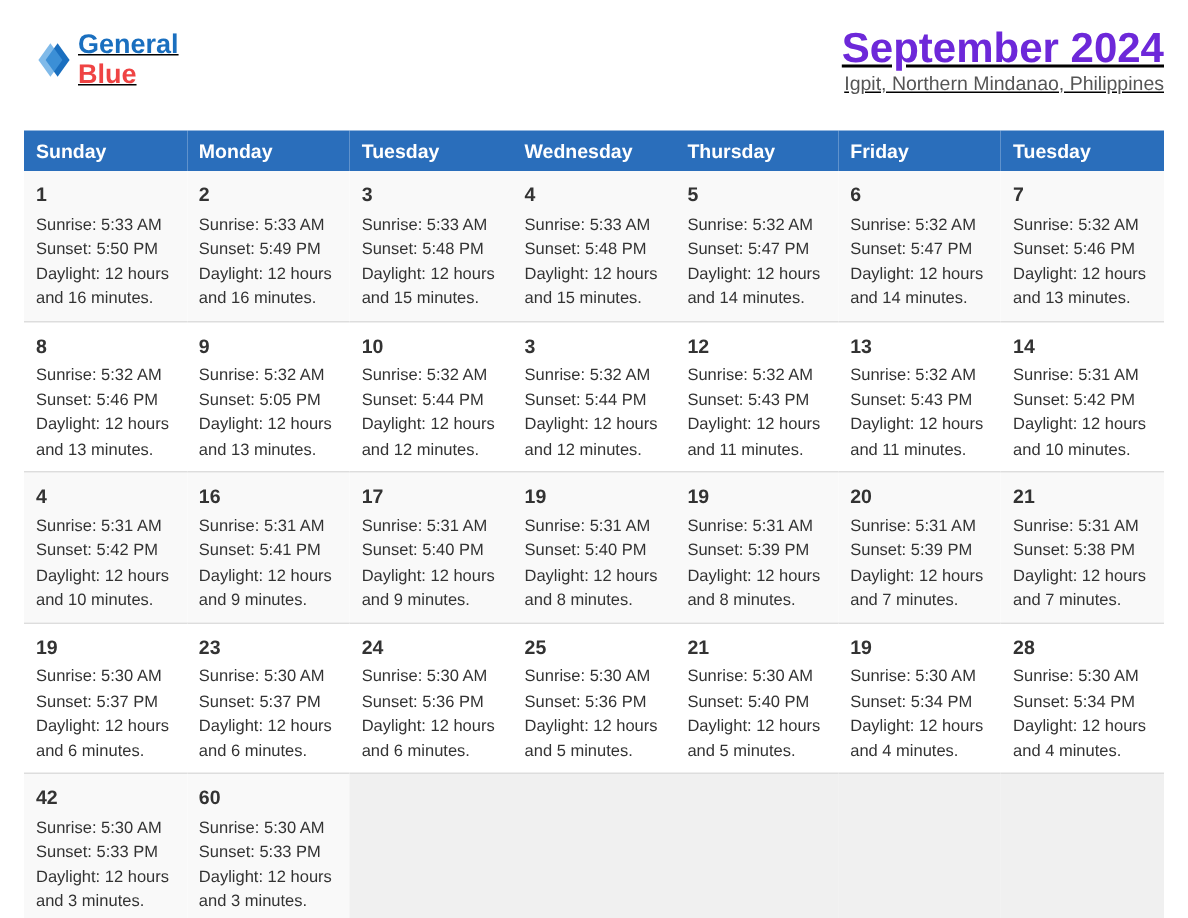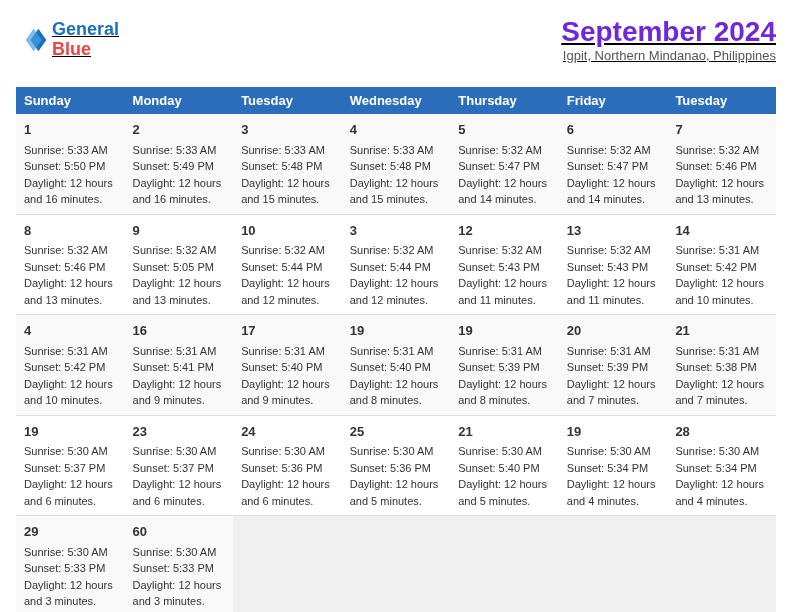--- a/index.html
+++ b/index.html
@@ -150,21 +150,21 @@
       <tr>
         <td><span class="day-num">19</span><span>Sunrise: 5:30 AM</span><br><span>Sunset: 5:37 PM</span><br><span>Daylight: 12 hours and 6 minutes.</span></td>
         <td><span class="day-num">23</span><span>Sunrise: 5:30 AM</span><br><span>Sunset: 5:37 PM</span><br><span>Daylight: 12 hours and 6 minutes.</span></td>
         <td><span class="day-num">24</span><span>Sunrise: 5:30 AM</span><br><span>Sunset: 5:36 PM</span><br><span>Daylight: 12 hours and 6 minutes.</span></td>
         <td><span class="day-num">25</span><span>Sunrise: 5:30 AM</span><br><span>Sunset: 5:36 PM</span><br><span>Daylight: 12 hours and 5 minutes.</span></td>
         <td><span class="day-num">21</span><span>Sunrise: 5:30 AM</span><br><span>Sunset: 5:40 PM</span><br><span>Daylight: 12 hours and 5 minutes.</span></td>
         <td><span class="day-num">19</span><span>Sunrise: 5:30 AM</span><br><span>Sunset: 5:34 PM</span><br><span>Daylight: 12 hours and 4 minutes.</span></td>
         <td><span class="day-num">28</span><span>Sunrise: 5:30 AM</span><br><span>Sunset: 5:34 PM</span><br><span>Daylight: 12 hours and 4 minutes.</span></td>
       </tr>
       <tr>
-        <td><span class="day-num">29</span><span>Sunrise: 5:30 AM</span><br><span>Sunset: 5:33 PM</span><br><span>Daylight: 12 hours and 3 minutes.</span></td>
+        <td><span class="day-num">42</span><span>Sunrise: 5:30 AM</span><br><span>Sunset: 5:33 PM</span><br><span>Daylight: 12 hours and 3 minutes.</span></td>
         <td><span class="day-num">60</span><span>Sunrise: 5:30 AM</span><br><span>Sunset: 5:33 PM</span><br><span>Daylight: 12 hours and 3 minutes.</span></td>
         <td class="empty-cell"></td>
         <td class="empty-cell"></td>
         <td class="empty-cell"></td>
         <td class="empty-cell"></td>
         <td class="empty-cell"></td>
       </tr>
     </tbody>
 </table>
 

